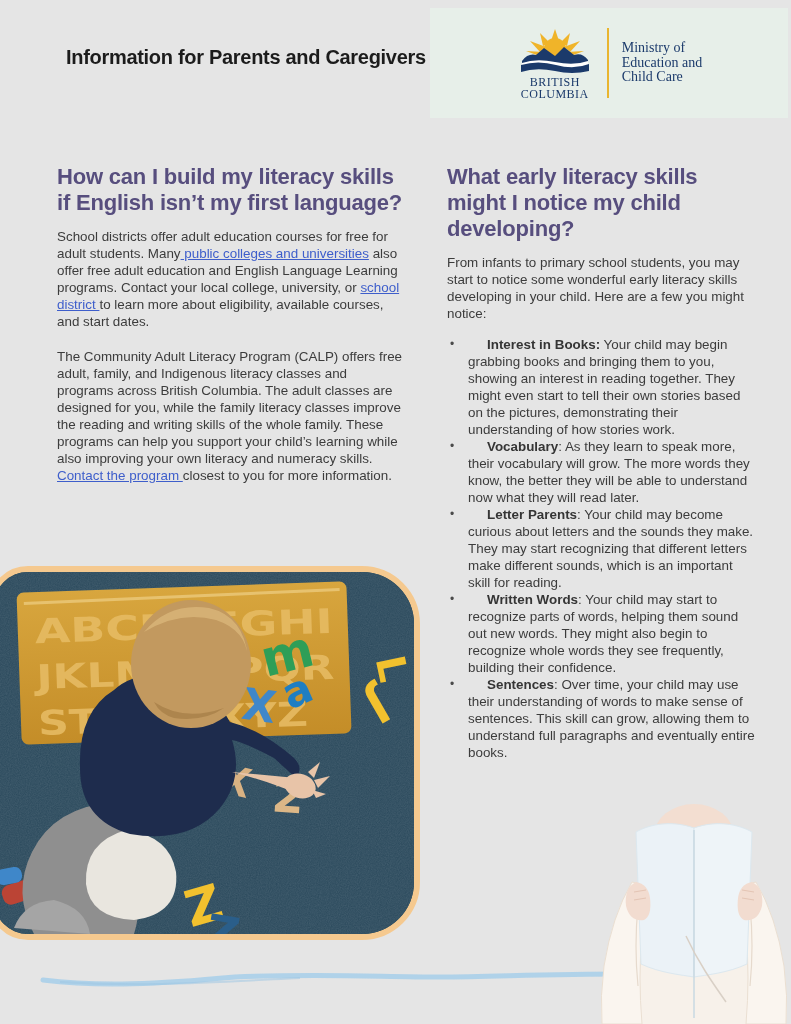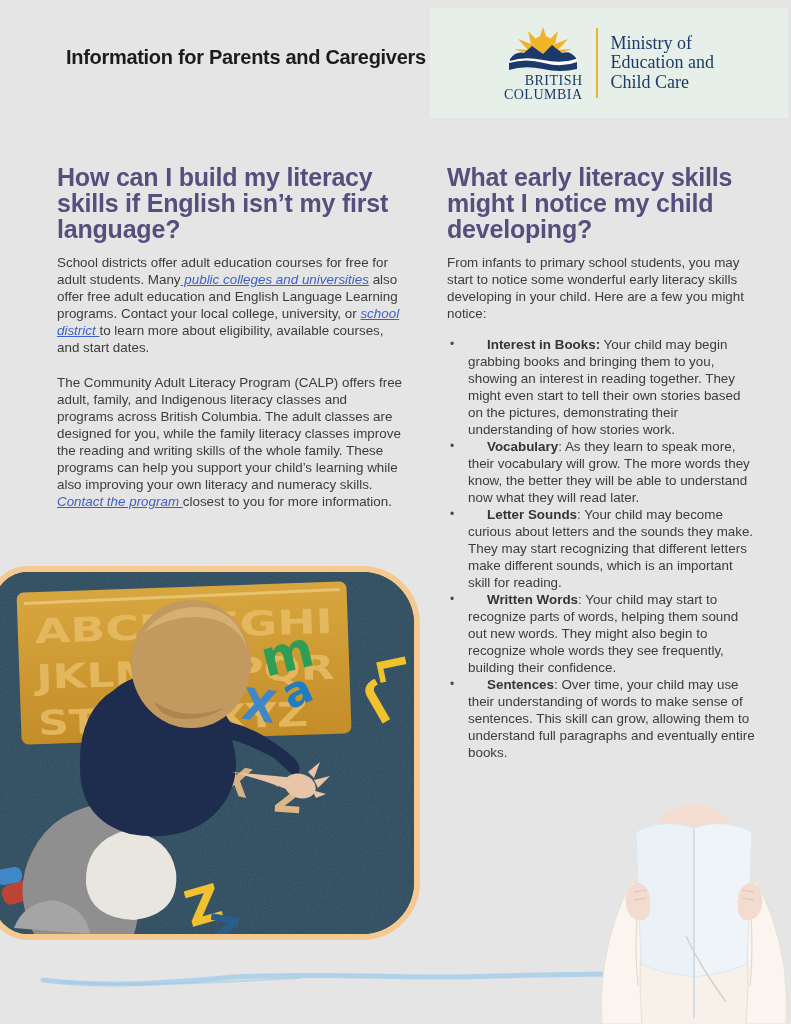--- a/index.html
+++ b/index.html
@@ -16,39 +16,39 @@
   }
   .logo-block{
     position:absolute;left:430px;top:8px;width:358px;height:110px;
     background:#e7efe9;display:flex;align-items:center;justify-content:center;
   }
   .logo-inner{display:flex;align-items:center;gap:13px;}
   .bc-logo{display:flex;flex-direction:column;align-items:center;}
   .bc-logo svg{display:block;}
   .bc-wordmark{
     font-family:"Liberation Serif","DejaVu Serif",serif;
-    color:#1b3a6b;text-align:right;line-height:1.0;
-    font-size:14px;letter-spacing:0.5px;margin-top:1px;
+    color:#1b3a6b;text-align:center;line-height:1.0;
+    font-size:12px;letter-spacing:0.5px;margin-top:1px;
   }
   .logo-divider{width:2px;height:70px;background:#e9b52f;}
   .ministry-name{
     font-family:"Liberation Serif","DejaVu Serif",serif;
-    color:#1b3a6b;font-size:18px;line-height:1.07;
+    color:#1b3a6b;font-size:14px;line-height:1.07;
   }
   
   .col{position:absolute;top:164px;}
   .col-left{left:57px;width:348px;}
   .col-right{left:447px;width:308px;}
   .section-heading{
-    margin:0 0 12px 0;font-size:25px;line-height:26px;font-weight:700;
+    margin:0 0 12px 0;font-size:22px;line-height:26px;font-weight:700;
     color:#574e7e;letter-spacing:-0.2px;
   }
   .body-text{margin:0 0 18px 0;font-size:13.4px;line-height:17px;}
   .body-text:last-child{margin-bottom:8px;}
-  a.doc-link{color:#3e5ecb;text-decoration:underline;cursor:pointer;font-style:italic;}
+  a.doc-link{color:#3e5ecb;text-decoration:underline;cursor:pointer;}
   .bullet-list{margin:14px 0 0 0;padding:0;list-style:none;font-size:13.4px;line-height:17px;}
   .bullet-list li{position:relative;padding-left:21px;margin:0;}
   .bullet-list li::before{
     content:"\2022";position:absolute;left:3px;top:0;color:#4a4a4a;font-size:12px;
   }
   .bullet-list b{color:#353535;padding-left:19px;}
   
   .photo-card{
     position:absolute;left:-12px;top:566px;width:420px;height:362px;
     border:6px solid #f5c98f;border-radius:40px 58px 58px 40px;
@@ -107,21 +107,21 @@
     <p class="body-text"><span>School districts offer adult education courses for free for adult students. Many</span><a class="doc-link"> public colleges and universities</a><span> also offer free adult education and English Language Learning programs.  Contact your local college, university, or </span><a class="doc-link">school district </a><span>to learn more about eligibility, available courses, and start dates.</span></p>
     <p class="body-text"><span>The Community Adult Literacy Program (CALP) offers free adult, family, and Indigenous literacy classes and programs across British Columbia. The adult classes are designed for you, while the family literacy classes improve the reading and writing skills of the whole family. These programs can help you support your child’s learning while also improving your own literacy and numeracy skills. </span><a class="doc-link">Contact the program </a><span>closest to you for more information.</span></p>
   </div>
 
   <div class="col col-right">
     <h2 class="section-heading">What early literacy skills might I notice my child developing?</h2>
     <p class="body-text" style="margin-bottom:12px;">From infants to primary school students, you may start to notice some wonderful early literacy skills developing in your child. Here are a few you might notice:</p>
     <ul class="bullet-list">
       <li><b>Interest in Books:</b><span> Your child may begin grabbing books and bringing them to you, showing an interest in reading together. They might even start to tell their own stories based on the pictures, demonstrating their understanding of how stories work.</span></li>
       <li><b>Vocabulary</b><span>: As they learn to speak more, their vocabulary will grow. The more words they know, the better they will be able to understand now what they will read later.</span></li>
-      <li><b>Letter Sounds</b><span>: Your child may become curious about letters and the sounds they make. They may start recognizing that different letters make different sounds, which is an important skill for reading.</span></li>
+      <li><b>Letter Parents</b><span>: Your child may become curious about letters and the sounds they make. They may start recognizing that different letters make different sounds, which is an important skill for reading.</span></li>
       <li><b>Written Words</b><span>: Your child may start to recognize parts of words, helping them sound out new words. They might also begin to recognize whole words they see frequently, building their confidence.</span></li>
       <li><b>Sentences</b><span>: Over time, your child may use their understanding of words to make sense of sentences. This skill can grow, allowing them to understand full paragraphs and eventually entire books.</span></li>
     </ul>
   </div>
 
   <div class="photo-card" title="Toddler with blond hair in a navy shirt playing with a wooden alphabet puzzle and scattered colorful letters on a dark blue carpet">
     <svg width="420" height="362" viewBox="0 0 420 362">
       <defs>
         <filter id="carpetTex" x="0" y="0" width="100%" height="100%">
           <feTurbulence type="fractalNoise" baseFrequency="0.9" numOctaves="2" result="n"></feTurbulence>

